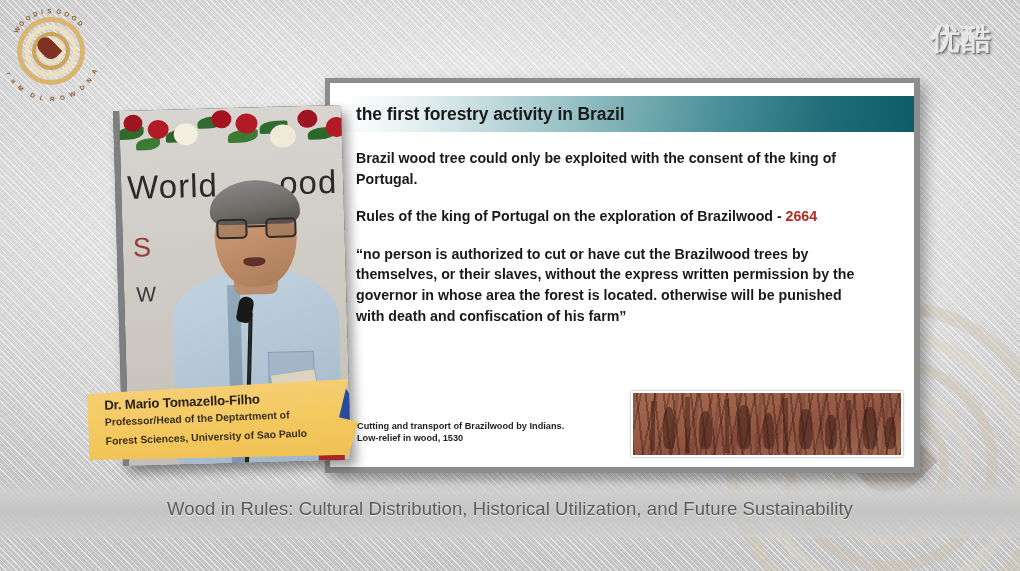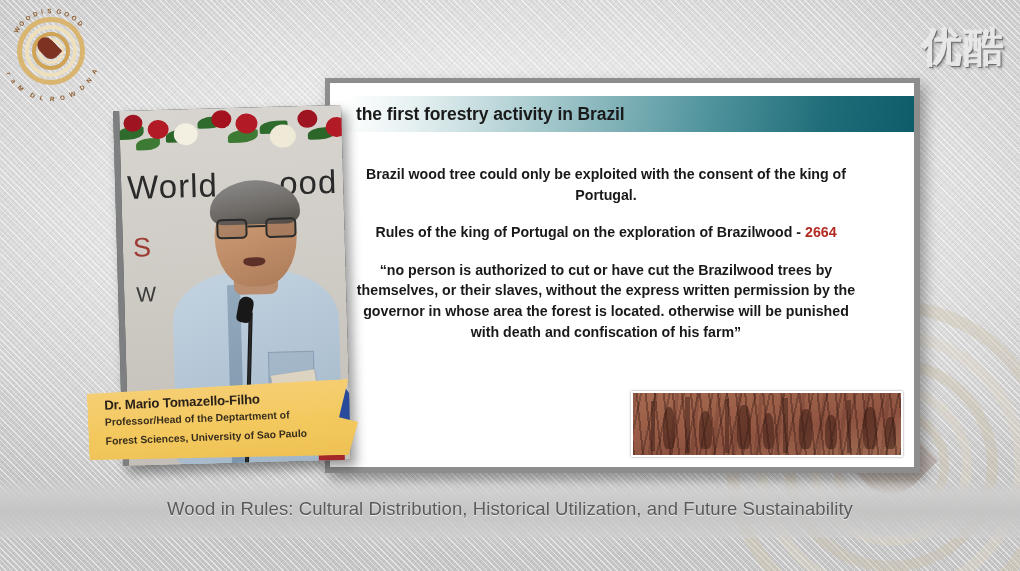--- a/index.html
+++ b/index.html
@@ -57,41 +57,40 @@
     position:absolute;
     transform:rotate(-45deg);
   }
   .heart-shape:before, .heart-shape:after {
     content:""; position:absolute;
     border-radius:50% 50% 0 0;
   }
 
   
   #youku {
-    position:absolute; right:14px; top:20px;
+    position:absolute; right:27px; top:20px;
     font-family:"DejaVu Sans", sans-serif;
-    font-size:40px; font-weight:bold;
+    font-size:29px; font-weight:bold;
     letter-spacing:2px;
     color:#e9e9e9;
     text-shadow:
        1px 1px 0 rgba(90,90,90,.85),
       -1px -1px 0 rgba(255,255,255,.5),
        2px 2px 3px rgba(60,60,60,.45);
     opacity:.92;
   }
 
   
   #slide-frame {
     position:absolute;
     left:325px; top:78px;
     width:595px; height:395px;
     background:#8d8d8d;
     padding:5px 6px 6px 5px;
     box-shadow:5px 7px 13px rgba(0,0,0,.35);
-    text-align:center;
   }
   #slide {
     position:relative;
     width:100%; height:100%;
     background:#ffffff;
     overflow:hidden;
   }
   #slide-title-bar {
     position:absolute; left:15px; top:13px;
     width:calc(100% - 15px); height:36px;
@@ -99,21 +98,21 @@
       #ffffff 0%, #e7f1f2 12%, #9dc4c8 38%, #4f939c 64%, #1f6d79 84%, #0d5c6a 100%);
     display:flex; align-items:center;
   }
   #slide-title {
     font-size:17.5px; font-weight:bold; color:#1a1a1a;
     padding-left:11px;
     letter-spacing:-.1px;
   }
   .slide-body {
     position:absolute;
-    left:26px; top:81px;
+    left:26px; top:65px;
     width:500px;
     font-size:14.2px;
     font-weight:bold;
     color:#191919;
     line-height:1.45;
   }
   .slide-para { margin-bottom:17px; }
   .accent-year { color:#b22a22; }
 
   #relief-image {
@@ -383,20 +382,24 @@
       <div class="slide-body">
         <div class="slide-para">Brazil wood tree could only be exploited with the consent of the king of Portugal.</div>
 
         <div class="slide-para">
           <span>Rules of the king of Portugal on the exploration of Brazilwood - </span><span class="accent-year">2664</span>
         </div>
 
         <div class="slide-para">“no person is authorized to cut or have cut the Brazilwood trees by themselves, or their slaves, without the express written permission by the governor in whose area the forest is located. otherwise will be punished with death and confiscation of his farm”</div>
       </div>
 
+      <div id="slide-caption">
+        <div>Cutting and transport of Brazilwood by Indians.</div>
+        <div>Low-relief in wood, 1530</div>
+      </div>
 
       <div id="relief-image">
         <div class="trunk" style="left:18px;top:8px;width:4px;height:50px;"></div>
         <div class="fig" style="left:30px;top:14px;width:12px;height:42px;"></div>
         <div class="trunk" style="left:52px;top:4px;width:5px;height:56px;"></div>
         <div class="fig" style="left:66px;top:18px;width:13px;height:38px;"></div>
         <div class="trunk" style="left:92px;top:6px;width:4px;height:54px;"></div>
         <div class="fig" style="left:104px;top:12px;width:14px;height:44px;"></div>
         <div class="fig" style="left:130px;top:20px;width:11px;height:36px;"></div>
         <div class="trunk" style="left:150px;top:5px;width:5px;height:55px;"></div>

